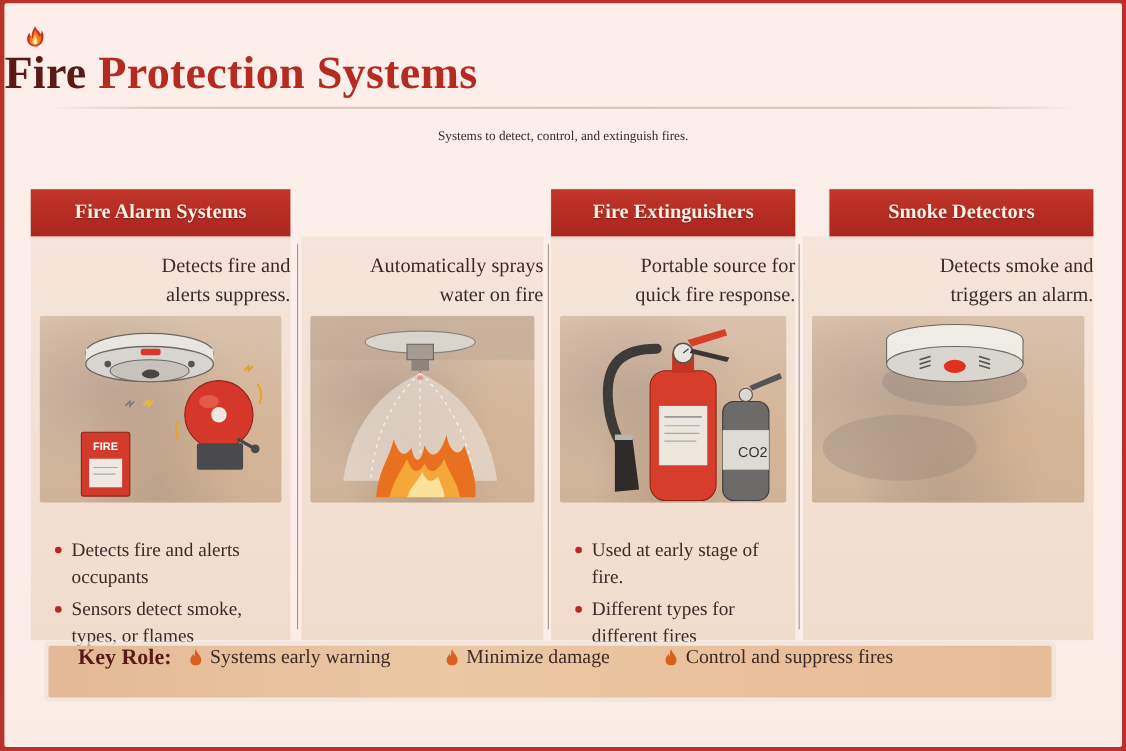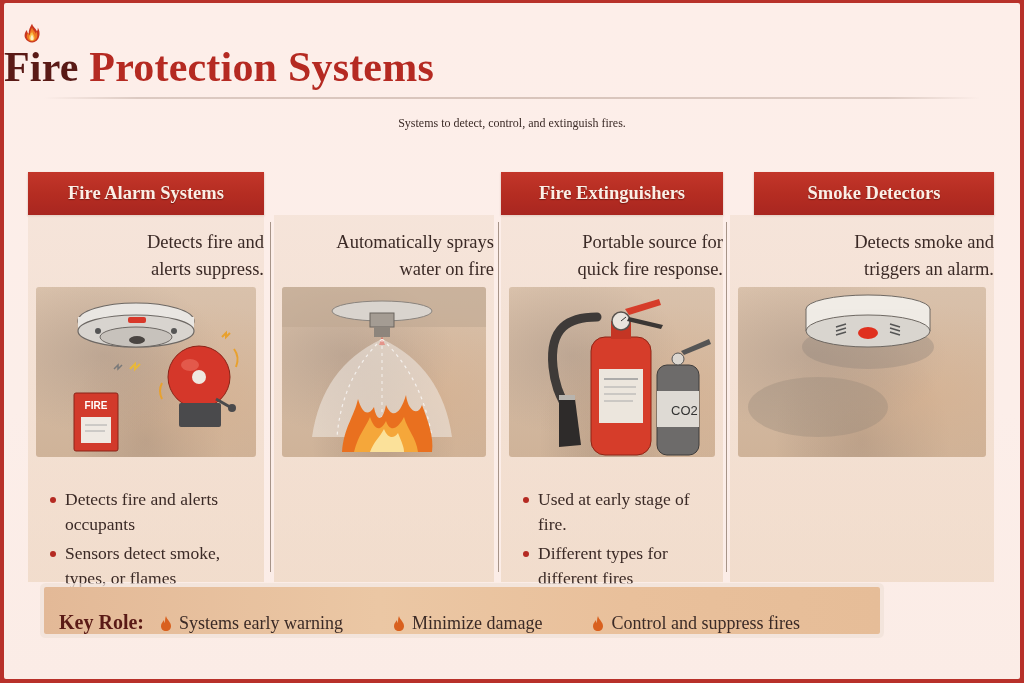--- a/index.html
+++ b/index.html
@@ -82,26 +82,26 @@
     margin-bottom: 4px;
   }
   .bullets li::before {
     content: ""; position: absolute; left: 2px; top: 10px; width: 6px; height: 6px;
     border-radius: 50%; background: #b52a22;
   }
   .bullets.tight li { margin-bottom: 0px; }
 
   
   .key-bar {
-    position: absolute; left: 40px; top: 584px; width: 836px; height: 47px;
+    position: absolute; left: 40px; top: 584px; width: 912px; height: 47px;
     background: linear-gradient(90deg, #e3b997 0%, #ebc7a4 40%, #e9c09b 70%, #e6bd98 100%);
     border-radius: 2px;
     box-shadow: 0 0 0 4px rgba(240,225,215,0.7);
-    display: flex; align-items: flex-end;
-    padding-left: 15px;
+    display: flex; align-items: flex-start;
+    padding-left: 27px;
     font-size: 18px; color: #3b2a26;
   }
   .key-label { font-weight: bold; font-size: 20px; color: #5a1a16; margin-right: 16px; }
   .key-item { display: flex; align-items: center; margin-right: 50px; }
   .key-item .mini-flame { width: 12px; height: 15px; margin-right: 7px; }
 </style>
 </head>
 <body>
 
 <div class="frame">

